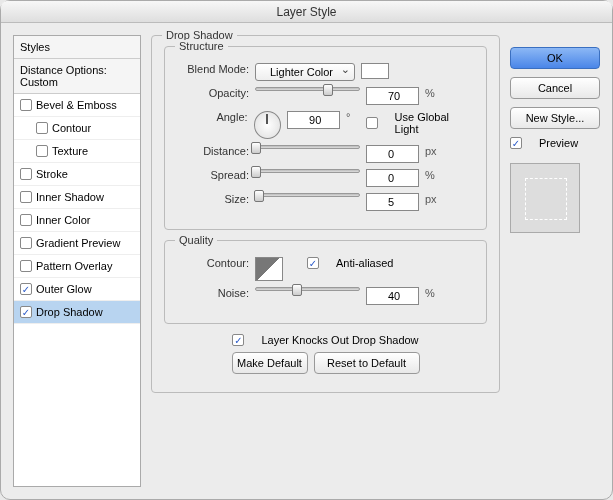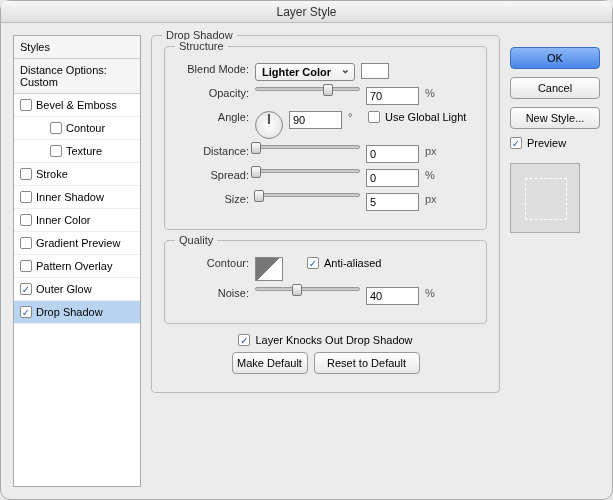--- a/index.html
+++ b/index.html
@@ -3,44 +3,44 @@
 <meta charset="utf-8">
 <style>
 * { box-sizing: border-box; margin: 0; padding: 0; font-family: "Lucida Grande", Arial, sans-serif; font-size: 11px; }
 body { background: #e8e8e8; width: 613px; height: 500px; position: relative; }
 .window { width: 613px; height: 500px; background: #ececec; border: 1px solid #aaa; border-radius: 10px; }
 .titlebar { height: 22px; background: linear-gradient(#f7f7f7,#dedede); border-bottom: 1px solid #bbb; border-radius: 6px 6px 0 0; text-align: center; line-height: 22px; font-size: 12px; color: #333; }
 .content { display: flex; padding: 12px; gap: 10px; height: calc(100% - 22px); }
 .sidebar { width: 128px; border: 1px solid #aaa; background: #fff; display: flex; flex-direction: column; }
 .shead { background: #f5f5f5; border-bottom: 1px solid #ccc; padding: 5px 6px; font-size: 11px; }
 .sitem { padding: 5px 6px; border-bottom: 1px solid #eee; display: flex; align-items: center; gap: 4px; cursor: pointer; }
-.sitem.sub { padding-left: 36px; }
+.sitem.sub { padding-left: 22px; }
 .sitem.sel { background: #b8d4f0; }
 .ck { width: 12px; height: 12px; border: 1px solid #888; border-radius: 2px; background: #fff; display: inline-flex; align-items: center; justify-content: center; font-size: 10px; color: #2959c9; }
 .center { flex: 1; position: relative; }
 .right { width: 90px; display: flex; flex-direction: column; gap: 8px; align-items: stretch; }
 .btn { background: linear-gradient(#fff,#e8e8e8); border: 1px solid #999; border-radius: 4px; padding: 4px 0; text-align: center; cursor: pointer; font-size: 11px; }
 .btn.primary { background: linear-gradient(#8cb8f5,#4a86e8); color: #000; border-color: #3a6fc0; margin-top: 12px; }
 .fieldset { border: 1px solid #bbb; border-radius: 4px; padding: 10px 12px 12px 12px; margin-bottom: 10px; position: relative; }
 .fieldset > .legend { position: absolute; top: -7px; left: 10px; background: #ececec; padding: 0 4px; font-size: 11px; color: #333; }
 .row { display: flex; align-items: flex-start; margin: 6px 0; gap: 6px; }
 .lbl { width: 72px; text-align: right; color: #333; }
-.select { background: linear-gradient(#fff,#eee); border: 1px solid #888; border-radius: 3px; padding: 2px 18px 2px 6px; position: relative; min-width: 100px; cursor: pointer; font-weight: bold; }
+.select { background: linear-gradient(#fff,#eee); border: 1px solid #888; border-radius: 3px; padding: 2px 18px 2px 14px; position: relative; min-width: 100px; cursor: pointer; }
 .select::after { content: "⌄"; position: absolute; right: 4px; top: -1px; font-size: 11px; color: #444; }
 .swatch { width: 28px; height: 16px; border: 1px solid #888; background: #fff; cursor: pointer; }
 .slider { flex: 1; height: 4px; background: linear-gradient(#bbb,#ddd); border: 1px solid #999; border-radius: 2px; position: relative; max-width: 105px; cursor: pointer; }
 .thumb { position: absolute; top: -4px; width: 10px; height: 12px; background: linear-gradient(#fff,#ccc); border: 1px solid #777; border-radius: 2px; transform: translateX(-50%); }
-.numbox { width: 53px; height: 18px; border: 1px solid #888; background: #fff; text-align: left; padding: 2px 3px; }
+.numbox { width: 53px; height: 18px; border: 1px solid #888; background: #fff; text-align: left; padding: 2px 21px; }
 .unit { color: #555; width: 14px; }
 .dial { width: 28px; height: 28px; border: 1px solid #888; border-radius: 50%; background: radial-gradient(#fff,#ddd); position: relative; cursor: pointer; }
 .dialm { position: absolute; left: 50%; top: 2px; width: 2px; height: 10px; background: #555; transform: translateX(-50%); }
 .contour { width: 28px; height: 24px; border: 1px solid #888; background: linear-gradient(135deg,#777 0%,#777 50%,#fff 50%,#fff 100%); cursor: pointer; }
 .prevbox { width: 70px; height: 70px; border: 1px solid #aaa; background: #ddd; margin-top: 6px; position: relative; }
 .prevbox::after { content: ""; position: absolute; left: 14px; top: 14px; width: 40px; height: 40px; border: 1px dashed #fff; }
-.ckrow { display: flex; align-items: center; gap: 5px; cursor: pointer; }
+.ckrow { display: flex; align-items: center; gap: 17px; cursor: pointer; }
 .cent { justify-content: center; }
 </style>
 </head>
 <body>
 
 <div class="window">
   <div class="titlebar">Layer Style</div>
   <div class="content">
 
     <div class="sidebar">

